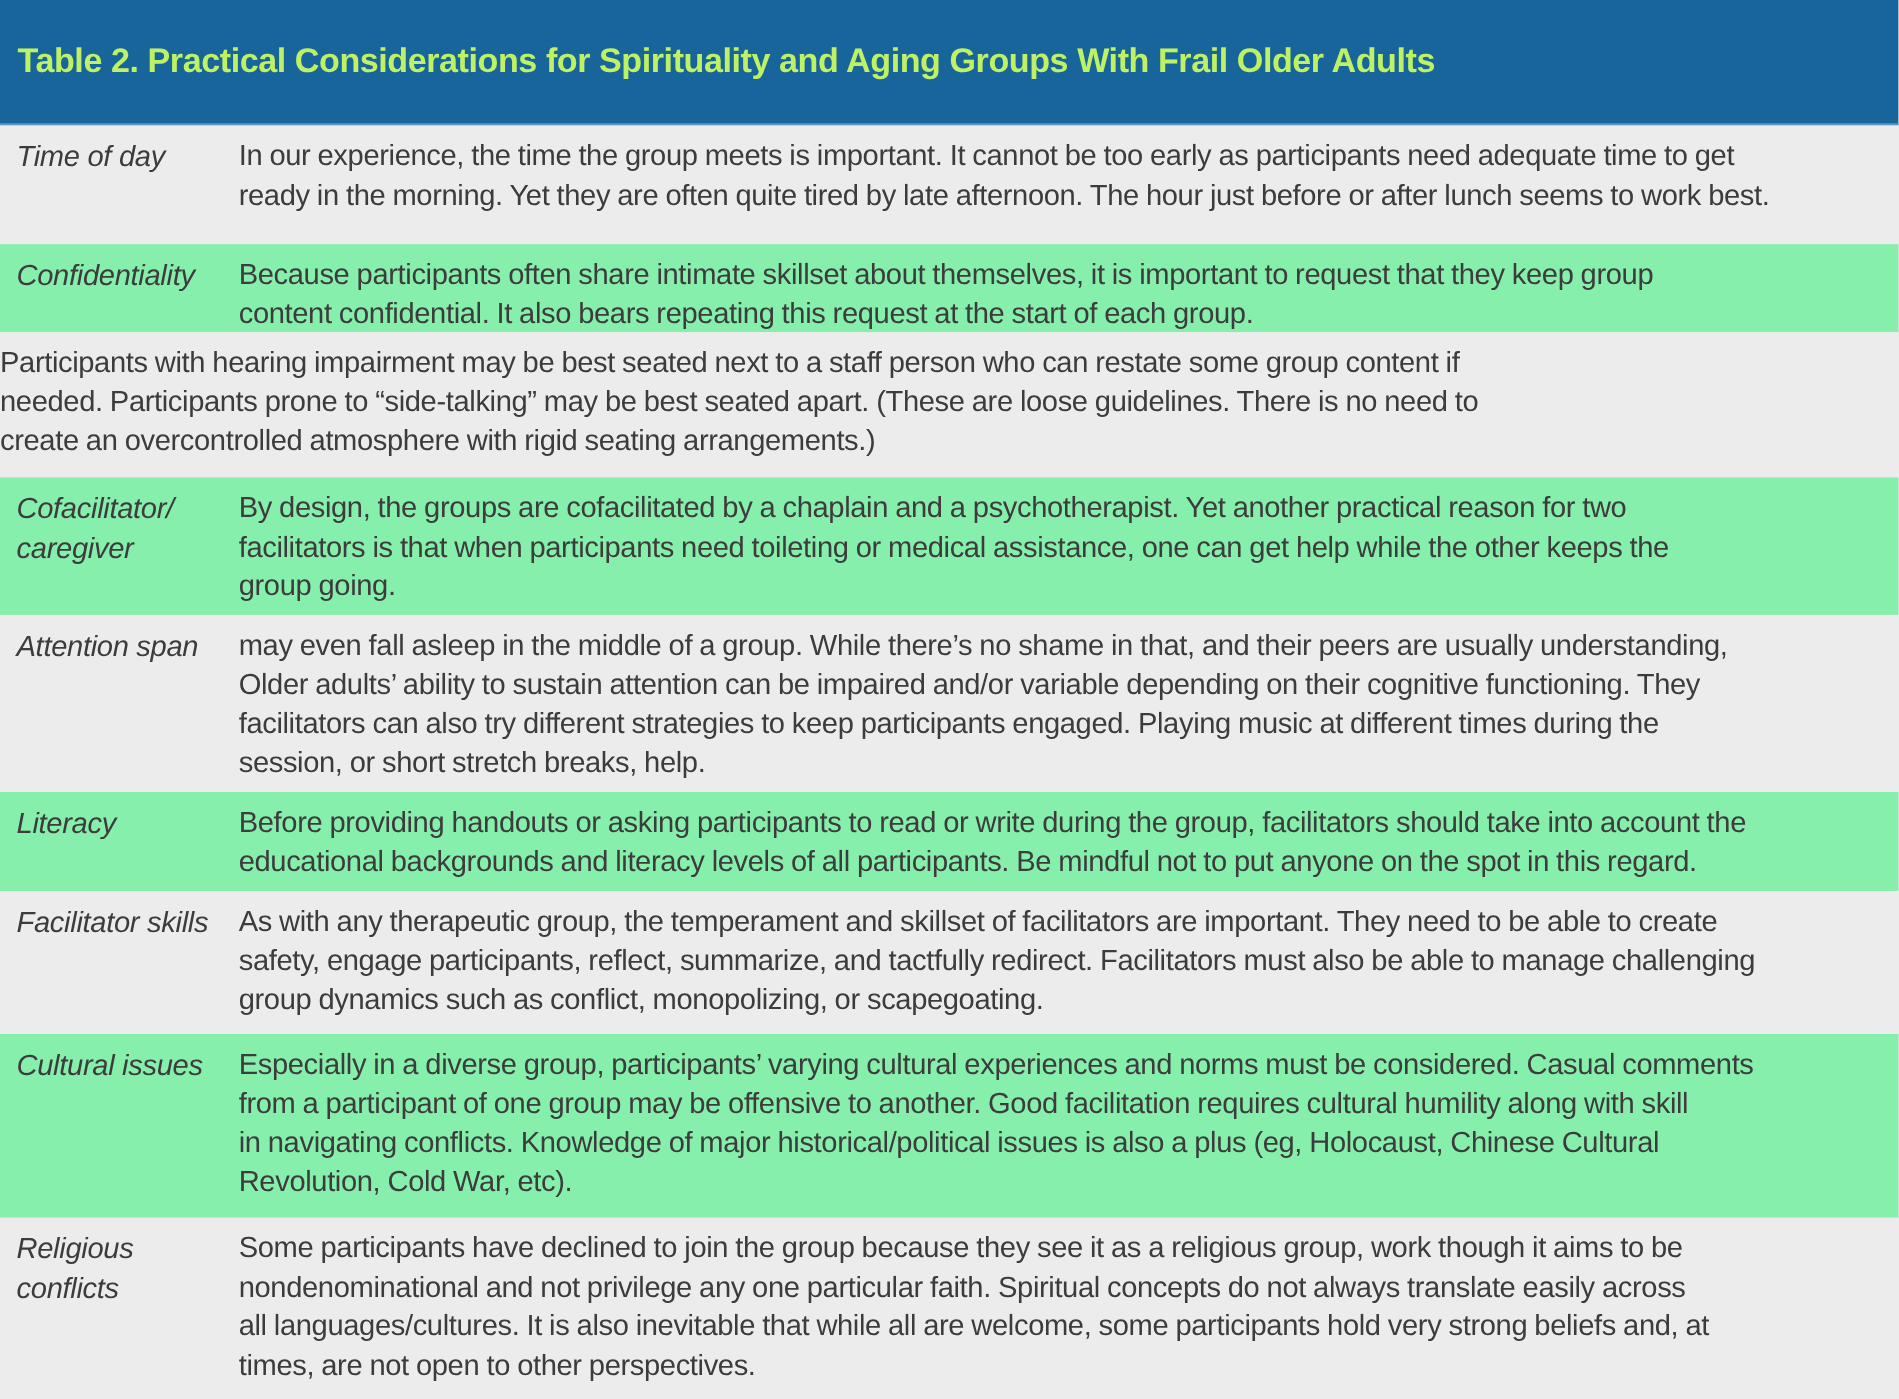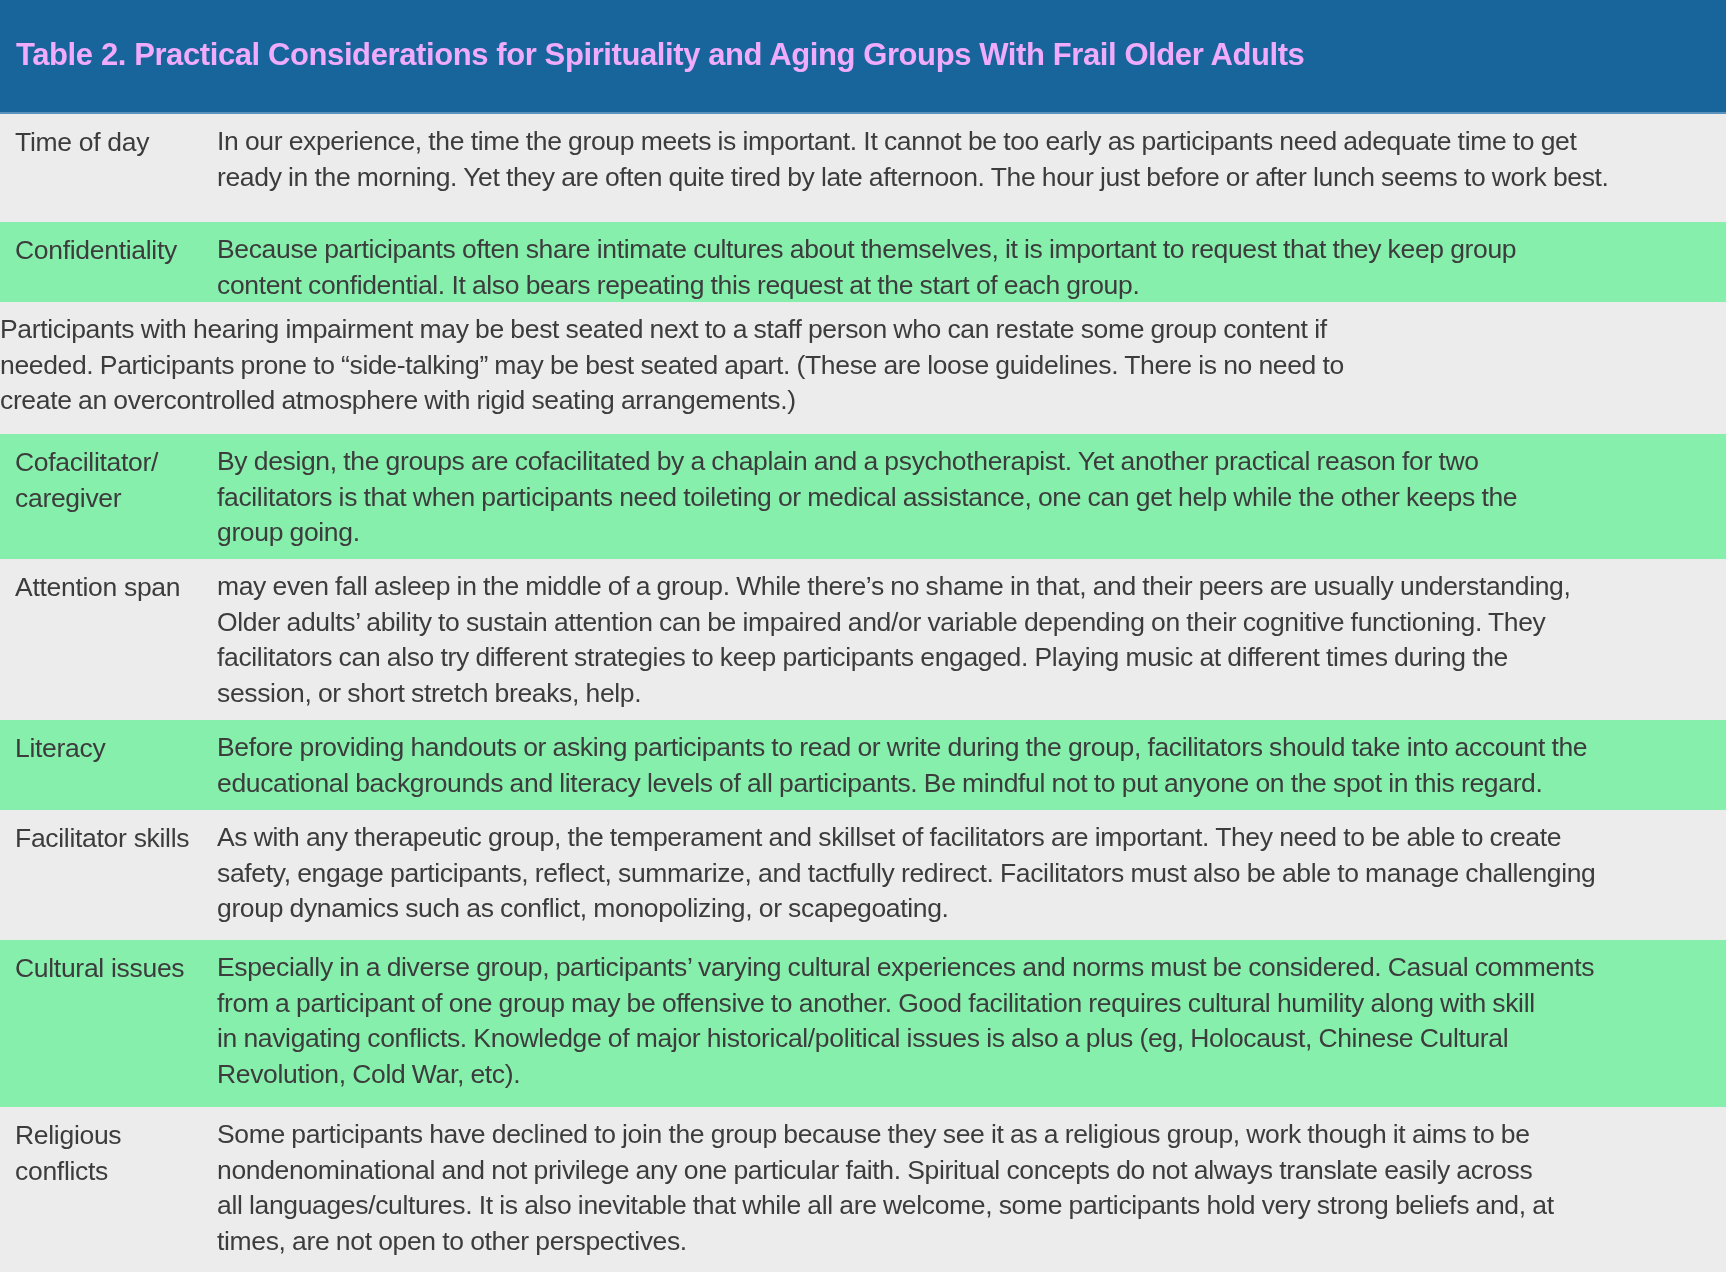--- a/index.html
+++ b/index.html
@@ -25,21 +25,21 @@
       background: #18659b;
       border-bottom: 2px solid #5b93bf;
       display: flex;
       align-items: center;
       padding-left: 16px;
       box-sizing: content-box;
       flex: 0 0 auto;
     }
     .title-bar h1 {
       margin: 0;
-      color: #f0abfc;
+      color: #bef264;
       font-size: 31px;
       font-weight: bold;
       letter-spacing: -0.4px;
       position: relative;
       top: -1px;
     }
     .row {
       display: flex;
       flex-direction: row;
       box-sizing: border-box;
@@ -49,20 +49,21 @@
     .row.shade-b { background: #86efac; }
     .term {
       width: 217px;
       flex: 0 0 217px;
       padding-left: 15px;
       font-size: 26.5px;
       line-height: 36px;
       letter-spacing: -0.3px;
       color: #3c3c3c;
       box-sizing: border-box;
+      font-style: italic;
     }
     .desc {
       flex: 1 1 auto;
       padding-right: 8px;
       font-size: 26.5px;
       line-height: 35.7px;
       letter-spacing: -0.35px;
       word-spacing: -0.5px;
       color: #3c3c3c;
     }
@@ -84,21 +85,21 @@
       <span class="line">In our experience, the time the group meets is important. It cannot be too early as participants need adequate time to get</span>
       <span class="line">ready in the morning. Yet they are often quite tired by late afternoon. The hour just before or after lunch seems to work best.</span>
     </div>
   </div>
 
   <div class="row shade-b" style="height:80px">
     <div class="term">
       <span class="line">Confidentiality</span>
     </div>
     <div class="desc">
-      <span class="line">Because participants often share intimate cultures about themselves, it is important to request that they keep group</span>
+      <span class="line">Because participants often share intimate skillset about themselves, it is important to request that they keep group</span>
       <span class="line">content confidential. It also bears repeating this request at the start of each group.</span>
     </div>
   </div>
 
   <div class="row shade-a" style="height:132px">
     <div class="desc">
       <span class="line">Participants with hearing impairment may be best seated next to a staff person who can restate some group content if</span>
       <span class="line">needed. Participants prone to “side-talking” may be best seated apart. (These are loose guidelines. There is no need to</span>
       <span class="line">create an overcontrolled atmosphere with rigid seating arrangements.)</span>
     </div>

